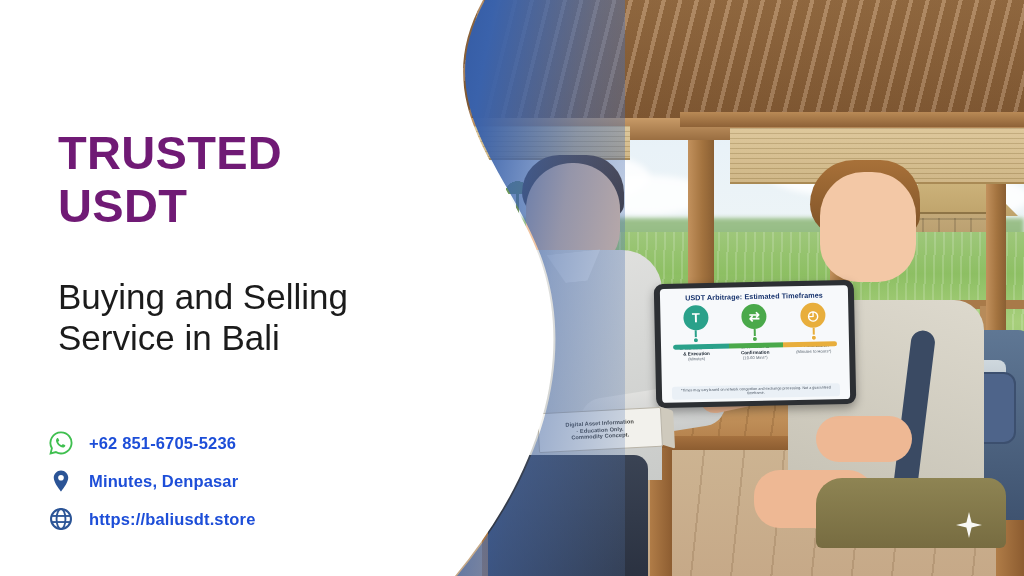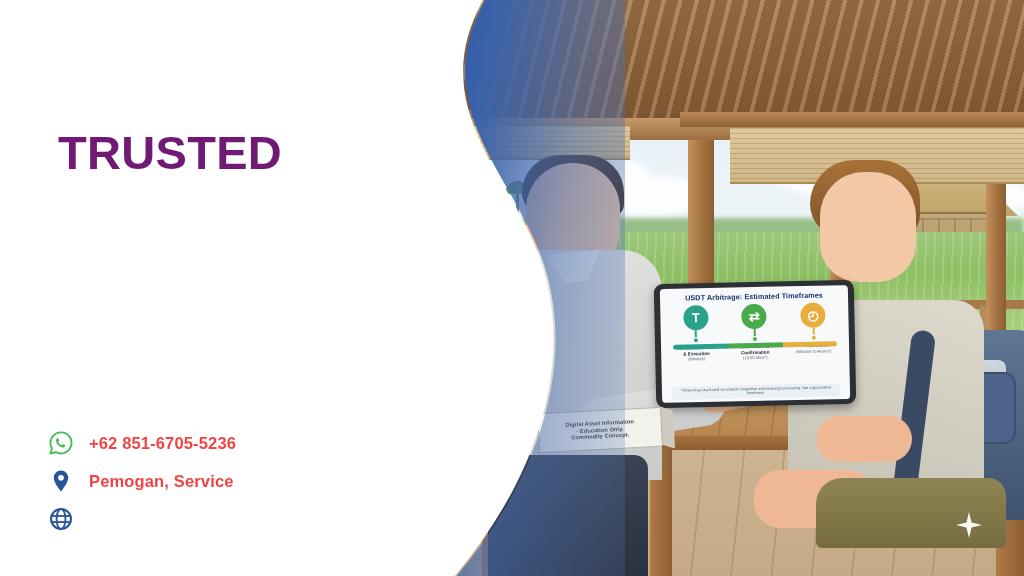--- a/index.html
+++ b/index.html
@@ -186,21 +186,21 @@
     letter-spacing:.5px; font-weight:400; }
   .headline { position:absolute; left:58px; top:127px; font-size:47px; font-weight:bold;
     color:#701a75; line-height:1.12; letter-spacing:.3px; }
   .subhead { position:absolute; left:58px; top:276px; font-size:35px; color:#1b1b1b;
     line-height:1.18; font-weight:400; }
 
   .contacts { position:absolute; left:46px; top:424px; }
   .crow { display:flex; align-items:center; height:38px; }
   .cicon { width:30px; height:30px; display:flex; align-items:center;
     justify-content:center; margin-right:13px; flex:0 0 30px; }
-  .ctext { font-size:16.5px; font-weight:bold; color:#ef4444; letter-spacing:.15px; }
+  .ctext { font-size:16.5px; font-weight:bold; color:#1d4ed8; letter-spacing:.15px; }
 </style>
 </head>
 <body>
 
 <div class="banner">
 
   <div class="scene">
     <div class="scene-clip">
       <div class="sky"></div>
       <div class="cloud c1"></div>
@@ -318,52 +318,58 @@
 
   <div class="curve">
     <div class="curve-blue"></div>
     <div class="curve-white"></div>
   </div>
 
   <div class="left">
 
     <div class="headline">
       <div>TRUSTED</div>
+      <div>USDT</div>
     </div>
 
+    <div class="subhead">
+      <div>Buying and Selling</div>
+      <div>Service in Bali</div>
+    </div>
 
     <div class="contacts">
 
       <div class="crow">
         <span class="cicon">
           <svg width="26" height="26" viewBox="0 0 24 24">
             <path d="M12 2.2A9.7 9.7 0 0 0 3.6 16.8L2.4 21.6l4.95-1.2A9.7 9.7 0 1 0 12 2.2z" fill="none" stroke="#3fbf4f" stroke-width="1.7"></path>
             <path d="M8.6 7.4c.3-.1.7 0 .9.4l.8 1.6c.1.3 0 .6-.2.8l-.5.5c-.2.2-.2.4-.1.6.5 1.1 1.5 2.1 2.6 2.6.2.1.5.1.6-.1l.5-.5c.2-.2.5-.3.8-.2l1.6.8c.4.2.5.6.4.9-.3.9-1.3 1.5-2.3 1.4-2.9-.3-6-3.4-6.3-6.3-.1-1 .5-2 1.2-2.5z" fill="#3fbf4f"></path>
           </svg>
         </span>
         <span class="ctext">+62 851-6705-5236</span>
       </div>
 
       <div class="crow">
         <span class="cicon">
           <svg width="26" height="26" viewBox="0 0 24 24">
             <path d="M12 2.3c-3.7 0-6.7 3-6.7 6.7 0 4.8 6.7 12.7 6.7 12.7s6.7-7.9 6.7-12.7c0-3.7-3-6.7-6.7-6.7z" fill="#2b5496"></path>
             <circle cx="12" cy="9" r="2.6" fill="#ffffff"></circle>
           </svg>
         </span>
-        <span class="ctext">Pemogan, Service</span>
+        <span class="ctext">Minutes, Denpasar</span>
       </div>
 
       <div class="crow">
         <span class="cicon">
           <svg width="26" height="26" viewBox="0 0 24 24">
             <circle cx="12" cy="12" r="9.2" fill="none" stroke="#2b5496" stroke-width="1.9"></circle>
             <ellipse cx="12" cy="12" rx="4.1" ry="9.2" fill="none" stroke="#2b5496" stroke-width="1.7"></ellipse>
             <line x1="3" y1="9.2" x2="21" y2="9.2" stroke="#2b5496" stroke-width="1.7"></line>
             <line x1="3" y1="14.8" x2="21" y2="14.8" stroke="#2b5496" stroke-width="1.7"></line>
           </svg>
         </span>
+        <span class="ctext">https://baliusdt.store</span>
       </div>
 
     </div>
   </div>
 
 </div>
 
 </body></html>

